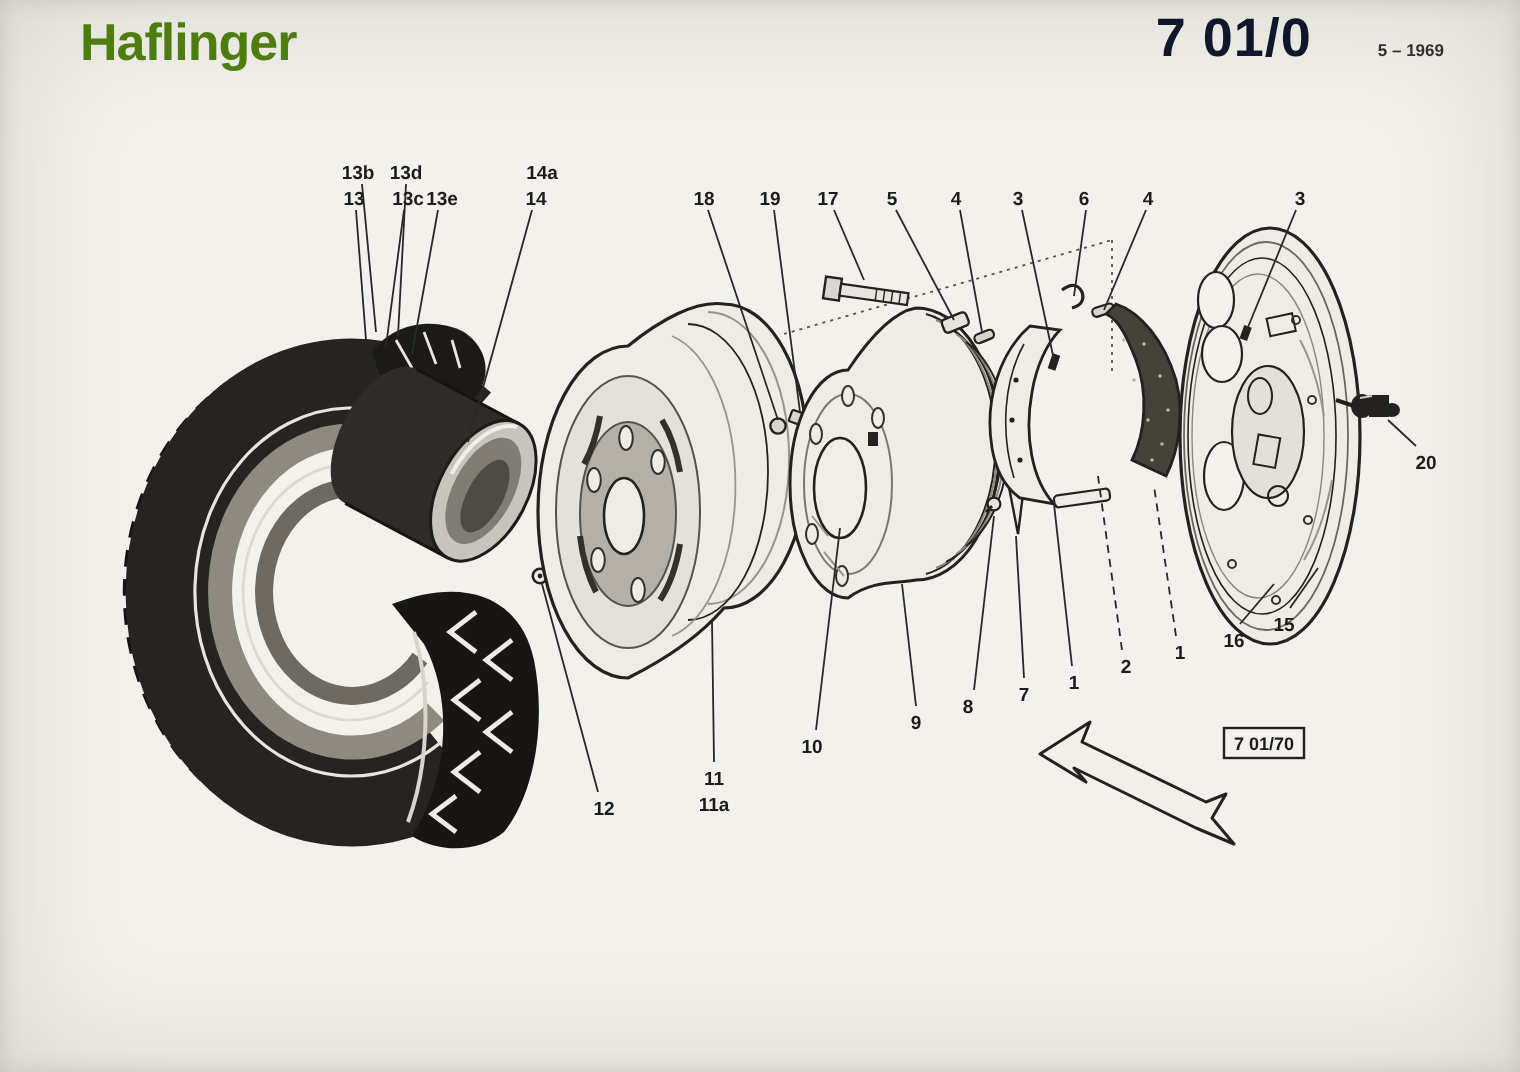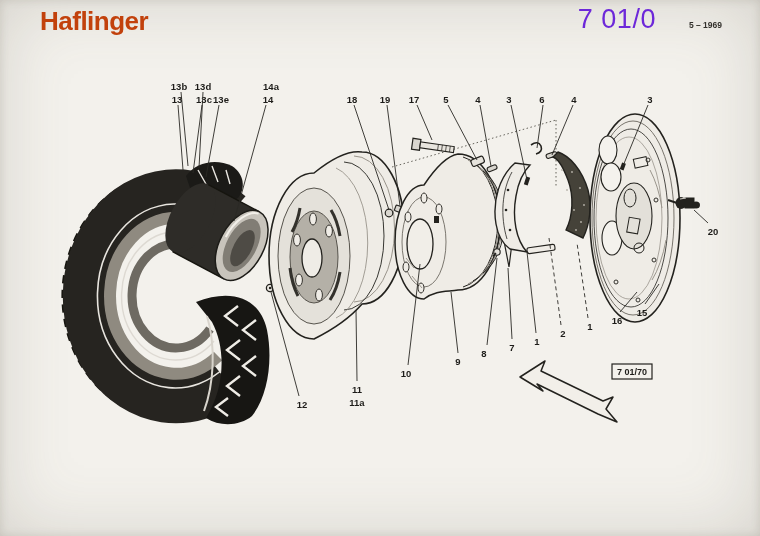--- a/index.html
+++ b/index.html
@@ -6,24 +6,24 @@
   body{
     width:760px;height:536px;overflow:hidden;position:relative;
     background:#f3f1ec;
     box-shadow:inset 0 0 70px rgba(95,88,74,.20), inset 0 0 10px rgba(95,88,74,.18);
     font-family:"Liberation Sans", sans-serif;
     color:#1d1c19;
   }
   .header{position:absolute;top:0;left:0;right:0;height:44px;}
   .brand{
     position:absolute;left:40px;top:6px;
-    font-size:26px;font-weight:bold;letter-spacing:-0.5px;color:#c2410c;
+    font-size:26px;font-weight:bold;letter-spacing:-0.5px;color:#4d7c0f;
   }
   .docnum-wrap{position:absolute;right:38px;top:4px;display:flex;align-items:baseline;}
-  .docnum{font-size:27px;font-weight:normal;letter-spacing:0.5px;color:#6d28d9;}
+  .docnum{font-size:27px;font-weight:bold;letter-spacing:0.5px;color:#0f172a;}
   .docdate{font-size:8.5px;font-weight:bold;color:#33312c;margin-left:7px;padding-left:26px;}
   svg{position:absolute;left:0;top:0;}
   .part-label{font-family:"Liberation Sans",sans-serif;font-size:9.5px;font-weight:bold;fill:#1d1c19;}
   .ref-text{font-family:"Liberation Sans",sans-serif;font-size:9px;font-weight:bold;fill:#1d1c19;}
   .leader{stroke:#2a2925;stroke-width:0.9;}
   .leader.dashed{stroke-dasharray:4 3;}
 </style>
 </head>
 <body>
 

